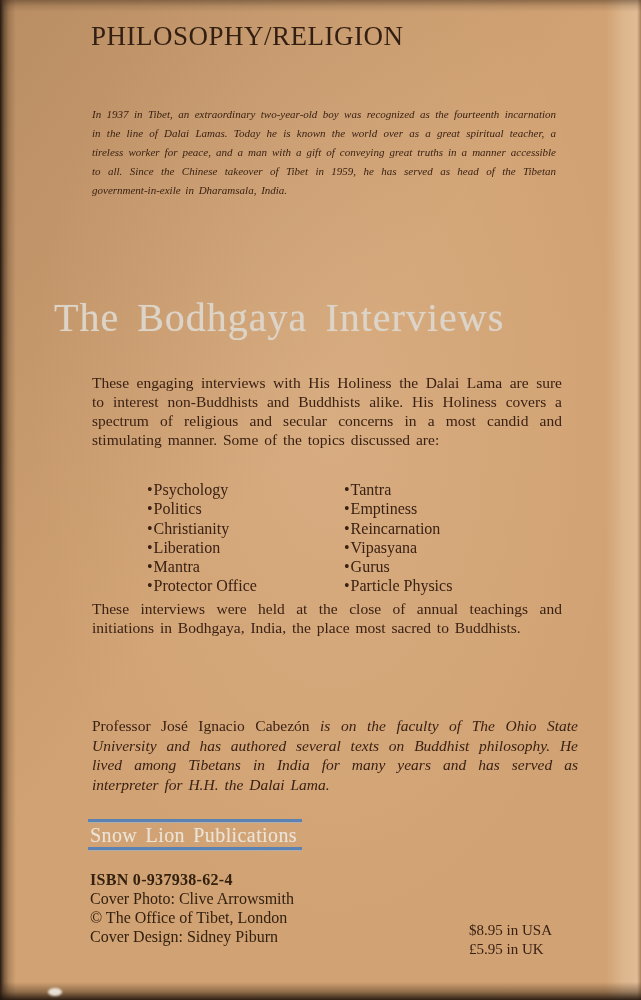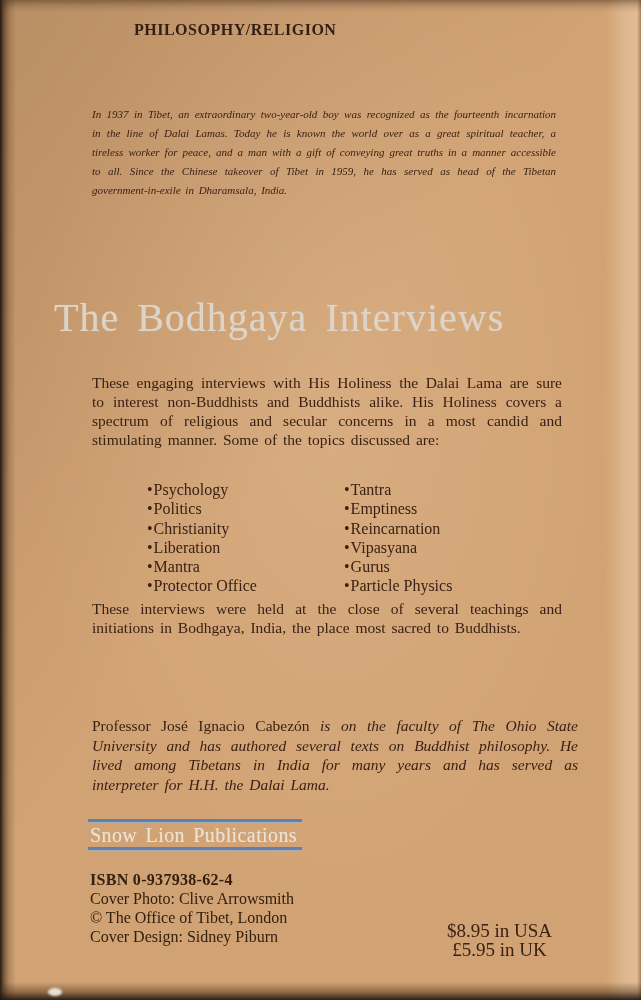--- a/index.html
+++ b/index.html
@@ -23,21 +23,21 @@
     background:linear-gradient(to left, rgba(60,40,25,0.28) 0px, rgba(255,240,220,0.32) 4px, rgba(255,238,214,0.26) 18px, rgba(255,238,214,0.10) 28px, rgba(0,0,0,0) 36px);}
   .edge-top{left:0;right:0;top:0;height:12px;
     background:linear-gradient(to bottom, rgba(60,40,25,0.45), rgba(60,40,25,0.15) 6px, rgba(0,0,0,0) 12px);}
   .edge-bottom{left:0;right:0;bottom:0;height:18px;
     background:linear-gradient(to top, rgba(32,20,12,0.92), rgba(60,40,24,0.45) 8px, rgba(0,0,0,0) 18px);}
   .speck{position:absolute;left:48px;top:988px;width:14px;height:8px;border-radius:50%;
     background:rgba(250,246,238,0.85);filter:blur(1px);}
 
   .category{
     position:absolute;left:91px;top:21px;
-    font-size:16px;font-weight:700;letter-spacing:0.5px;color:#331e12;margin-left:43px;
+    font-size:27px;font-weight:400;letter-spacing:0.5px;color:#331e12;
   }
   .intro{
     position:absolute;left:92px;top:105px;width:464px;margin:0;
     font-style:italic;font-size:11px;line-height:18.9px;
     text-align:justify;word-spacing:2px;
   }
   .title{
     position:absolute;left:54px;top:294px;margin:0;
     font-size:40px;font-weight:400;letter-spacing:1px;word-spacing:7px;
     color:#dcd4c8;text-shadow:0 0 1px rgba(255,250,240,0.35);
@@ -62,21 +62,21 @@
   }
   .author .name{font-style:normal;}
   .publisher{position:absolute;left:88px;top:819px;width:214px;}
   .publisher .rule{height:3px;background:#5c82b4;box-shadow:0 1px 0 rgba(150,180,215,0.55);}
   .publisher .pub-text{
     padding:2px 0 0 2px;font-size:20px;letter-spacing:0.4px;word-spacing:3px;
     color:#e9e3d8;text-shadow:0 0 1px rgba(255,250,240,0.3);
   }
   .colophon{position:absolute;left:90px;top:871px;font-size:16px;line-height:18.9px;color:#33200f;}
   .colophon .isbn{font-weight:700;letter-spacing:0.3px;}
-  .prices{position:absolute;right:89px;top:921px;text-align:center;font-size:19px;line-height:19.3px;color:#3a2114;}
+  .prices{position:absolute;right:89px;top:921px;text-align:left;font-size:15px;line-height:19.3px;color:#3a2114;}
 </style>
 </head>
 <body>
 
 <div class="cover">
 
   <div class="edge edge-left"></div>
   <div class="edge edge-right"></div>
   <div class="edge edge-top"></div>
   <div class="edge edge-bottom"></div>
@@ -102,21 +102,21 @@
     <ul class="right">
       <li>Tantra</li>
       <li>Emptiness</li>
       <li>Reincarnation</li>
       <li>Vipasyana</li>
       <li>Gurus</li>
       <li>Particle Physics</li>
     </ul>
   </div>
 
-  <p class="closing">These interviews were held at the close of several teachings and initiations in Bodhgaya, India, the place most sacred to Buddhists.</p>
+  <p class="closing">These interviews were held at the close of annual teachings and initiations in Bodhgaya, India, the place most sacred to Buddhists.</p>
 
   <p class="author"><span class="name">Professor José Ignacio Cabezón</span><span> is on the faculty of The Ohio State University and has authored several texts on Buddhist philosophy. He lived among Tibetans in India for many years and has served as interpreter for H.H. the Dalai Lama.</span></p>
 
   <div class="publisher">
     <div class="rule"></div>
     <div class="pub-text">Snow Lion Publications</div>
     <div class="rule"></div>
   </div>
 
   <div class="colophon">

